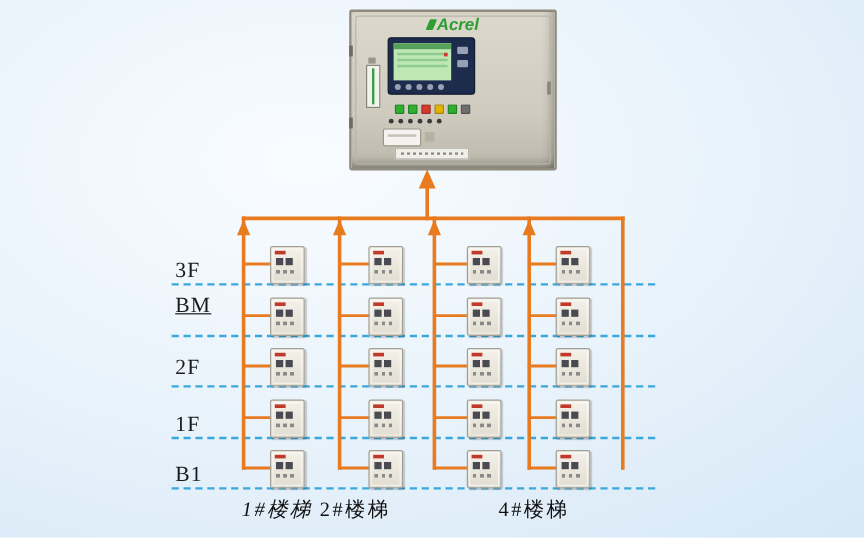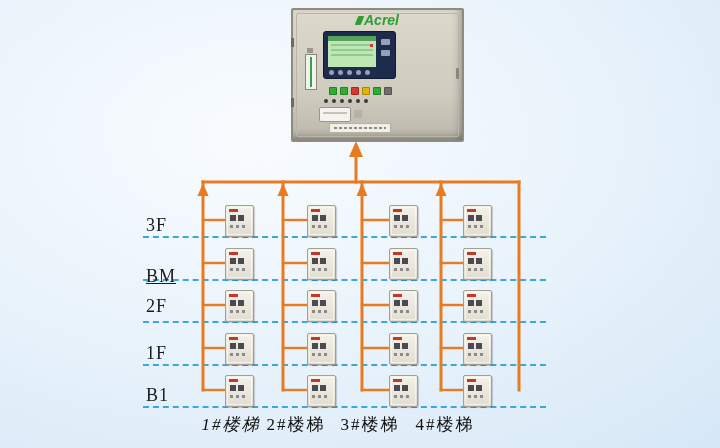--- a/index.html
+++ b/index.html
@@ -87,21 +87,21 @@
 </style>
 </head>
 <body>
 
 <div class="stage">
 
   <div class="layer" id="under-layer">
       <div class="floor-dash" style="top: 236px;"></div>
       <div class="floor-label" style="top: 215px;">3F</div>
       <div class="floor-dash" style="top: 279px;"></div>
-      <div class="floor-label" style="top: 266px; text-decoration: underline;">BM</div>
+      <div class="floor-label" style="top: 244px; text-decoration: underline;">BM</div>
       <div class="floor-dash" style="top: 321px;"></div>
       <div class="floor-label" style="top: 296px;">2F</div>
       <div class="floor-dash" style="top: 364px;"></div>
       <div class="floor-label" style="top: 343px;">1F</div>
       <div class="floor-dash" style="top: 406px;"></div>
       <div class="floor-label" style="top: 385px;">B1</div>
     </div>
 
   <div class="cabinet">
     <div class="cab-logo">
@@ -303,17 +303,16 @@
         <span class="dv-dots"></span>
       </div>
       <div class="device" style="left: 463px; top: 375px;">
         <span class="dv-red"></span>
         <span class="dv-win dv-w1"></span>
         <span class="dv-win dv-w2"></span>
         <span class="dv-dots"></span>
       </div>
       <div class="stair-label" style="left: 231px; font-style: italic;">1#楼梯</div>
       <div class="stair-label" style="left: 296px;">2#楼梯</div>
-      <div class="stair-label" style="left: 370px;">3#楼梯</div>
       <div class="stair-label" style="left: 445px;">4#楼梯</div>
     </div>
 
 </div>
 
 </body></html>

